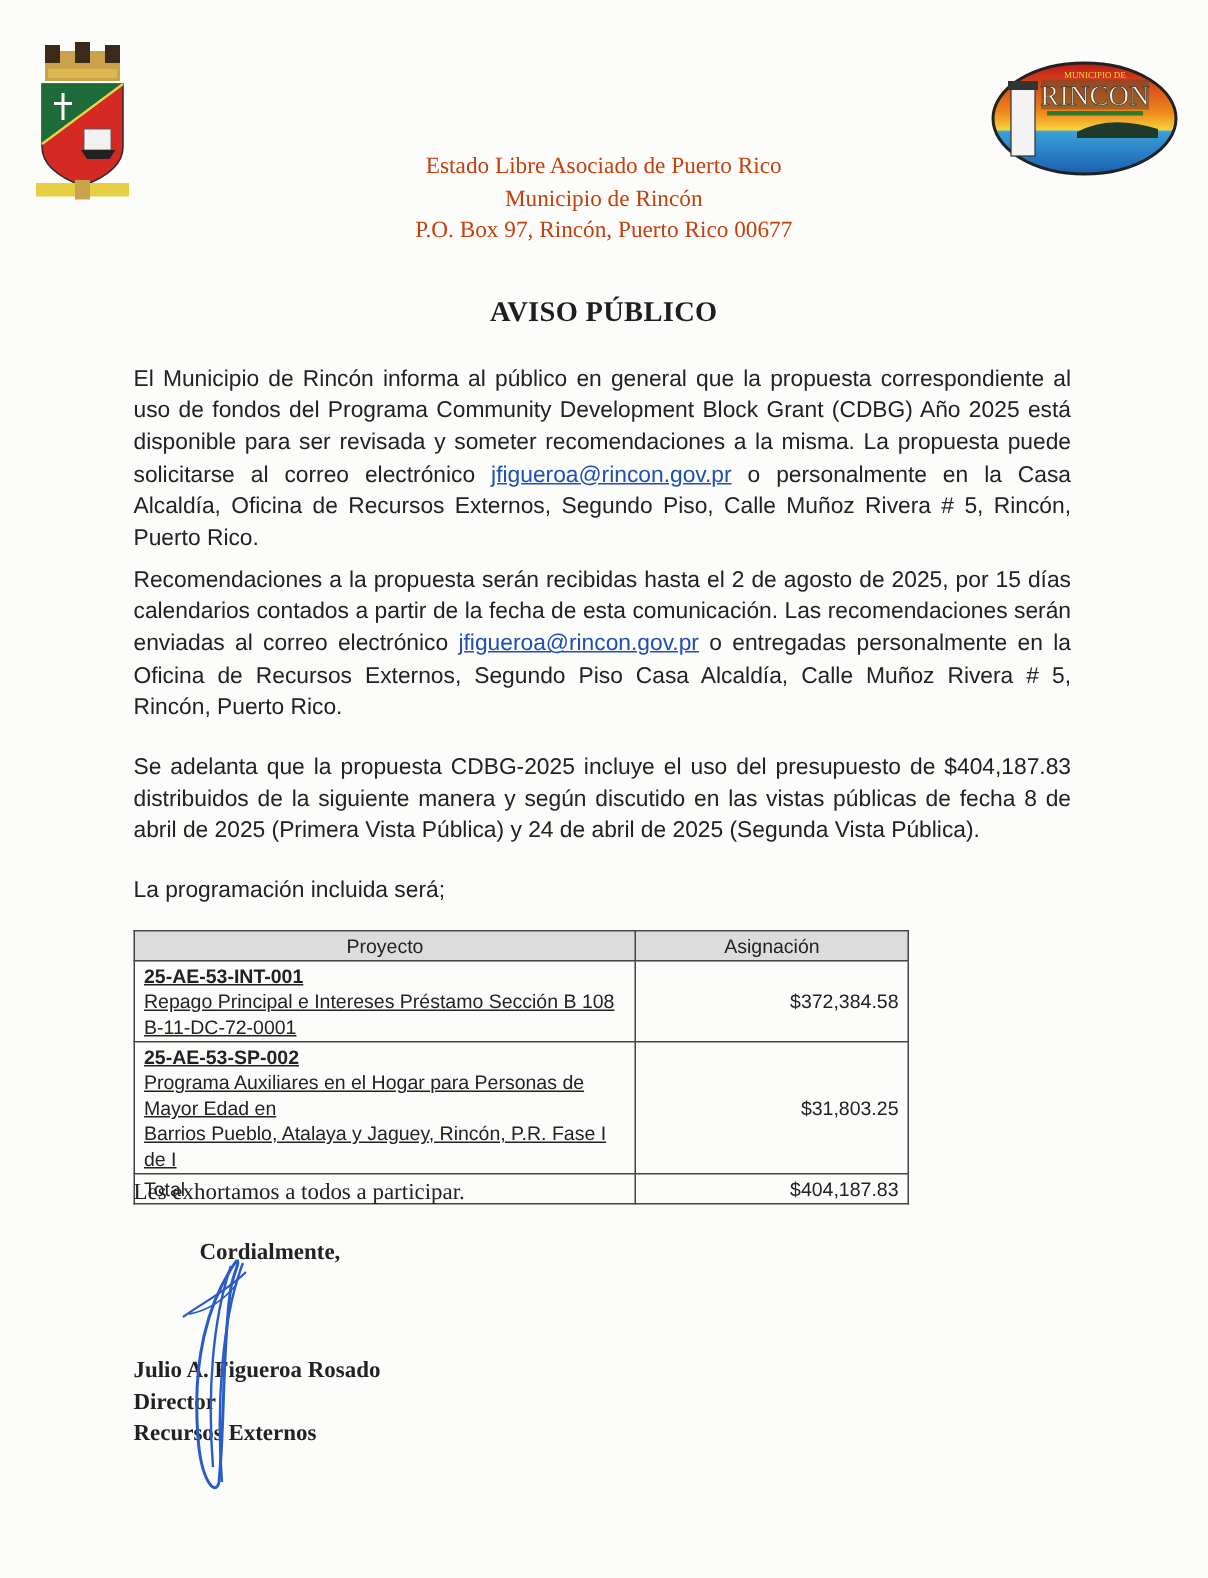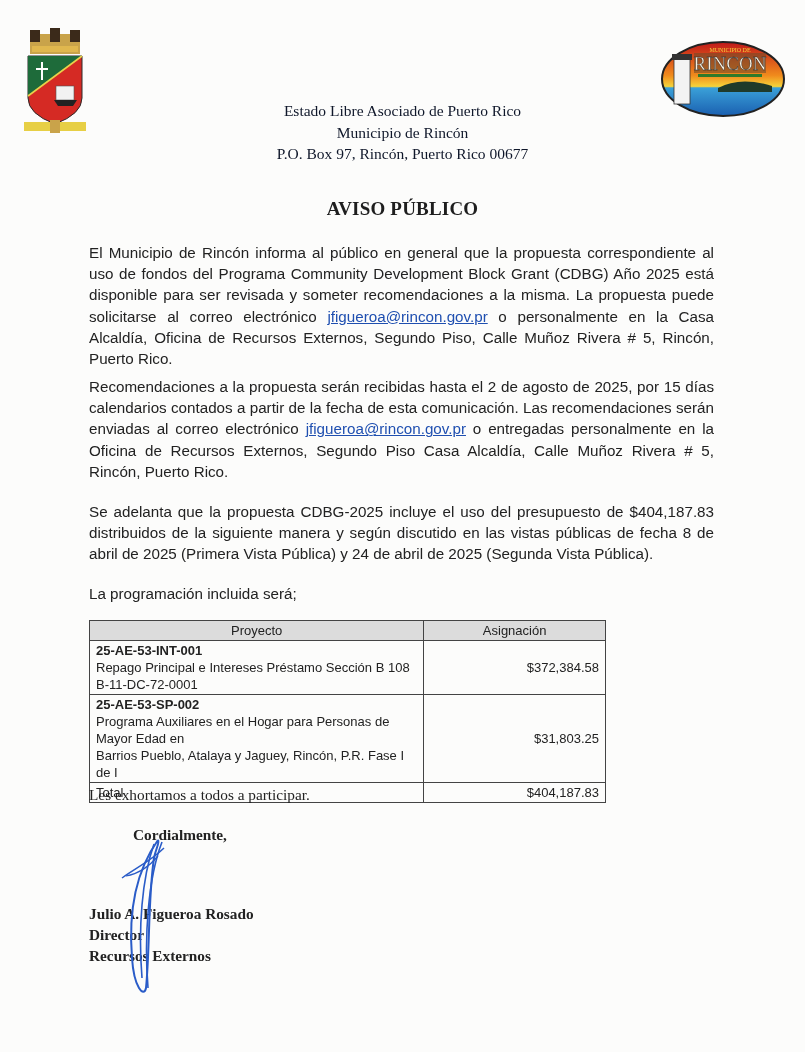--- a/index.html
+++ b/index.html
@@ -3,34 +3,34 @@
 <meta charset="utf-8">
 <style>
   html, body { margin:0; padding:0; }
   body {
     width:805px; height:1052px; background:#fdfdfc; position:relative; overflow:hidden;
     font-family:"Liberation Serif", "DejaVu Serif", serif; color:#1e1e1e;
   }
   .page { position:absolute; left:0; top:0; width:805px; height:1052px; background:#fcfcfb;padding-left:44px; }
   .logo-left { position:absolute; left:22px; top:28px; width:66px; height:106px; }
   .logo-right { position:absolute; left:660px; top:40px; width:126px; height:78px; }
-  .letterhead { position:absolute; left:0; width:805px; text-align:center; top:100px; font-size:15.5px; line-height:21.5px; color:#0f172a; }
+  .letterhead { position:absolute; left:0; width:805px; text-align:center; top:100px; font-size:15.5px; line-height:21.5px; color:#c2410c; }
   .letterhead div { padding-left:0; }
   .title { position:absolute; top:198px; left:0; width:805px; text-align:center; font-weight:bold; font-size:19px; letter-spacing:0.2px; color:#1e1e1e; }
   .para { position:absolute; left:89px; width:625px; font-family:"Liberation Sans Narrow","Liberation Sans", sans-serif; font-size:15.2px; line-height:21.2px; text-align:justify; color:#222; }
   .para a, .link { color:#1f4fb0; text-decoration:underline; }
   .p1 { top:242px; }
   .p2 { top:376px; }
   .p3 { top:501px; }
   .p4 { top:583px; }
   table.prog { position:absolute; left:89px; top:620px; width:517px; border-collapse:collapse; font-family:"Liberation Sans Narrow","Liberation Sans", sans-serif; font-size:13px; color:#222; }
   table.prog th, table.prog td { border:1.3px solid #444; padding:1px 6px; line-height:17px; }
   table.prog th { background:#dcdcdc; font-weight:normal; text-align:center; height:17px; }
   table.prog td.amt { text-align:right; font-weight:normal; width:196px; }
-  table.prog td.proj { width:396px; }
+  table.prog td.proj { width:396px;text-decoration:underline; }
   .code { font-weight:bold; }
   td.total-label { text-align:left; font-weight:normal; }
   .closing { position:absolute; left:89px; top:786px; font-family:"Liberation Serif", serif; font-weight:normal; font-size:15.3px; color:#222; }
   .greeting { position:absolute; left:89px; top:826px; font-weight:bold; font-size:15.3px; color:#222;margin-left:44px; }
   .sig-block { position:absolute; left:89px; top:903px; font-weight:bold; font-size:15.3px; line-height:21px; color:#222; }
   .signature { position:absolute; left:118px; top:838px; width:60px; height:160px; }
 </style>
 </head>
 <body>
 

